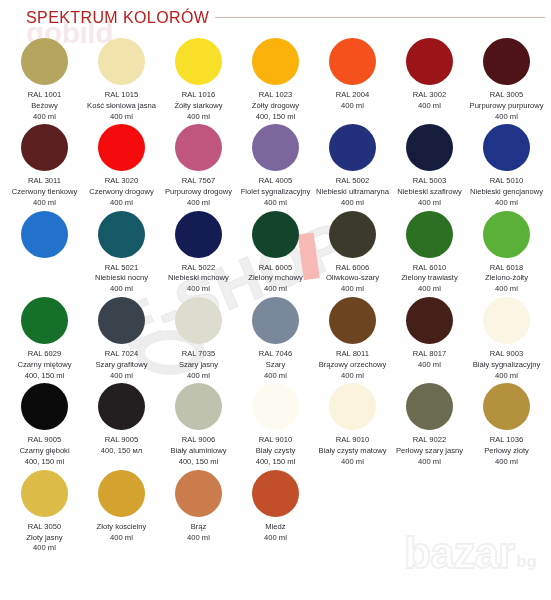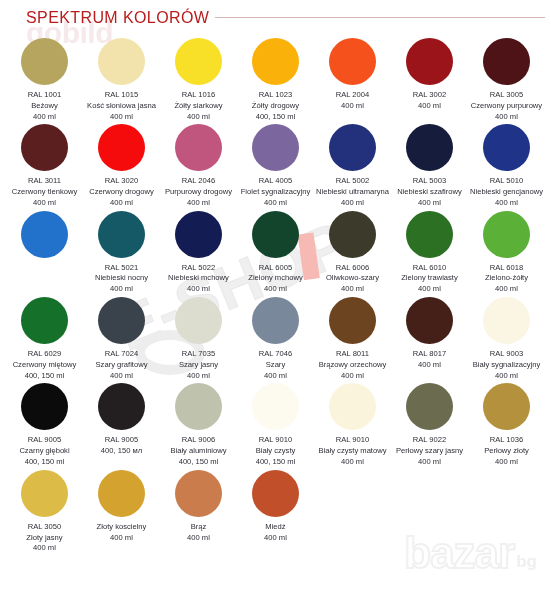--- a/index.html
+++ b/index.html
@@ -219,21 +219,21 @@
       <div class="swatch-dot" style="background: rgb(155, 20, 25);"></div>
       <div class="swatch-caption">
         <span class="code">RAL 3002</span>
         <span class="vol">400 ml</span>
       </div>
     </div>
     <div class="swatch-cell">
       <div class="swatch-dot" style="background: rgb(77, 19, 23);"></div>
       <div class="swatch-caption">
         <span class="code">RAL 3005</span>
-        <span class="name">Czerwony purpurowy</span>
+        <span class="name">Purpurowy purpurowy</span>
         <span class="vol">400 ml</span>
       </div>
     </div>
     <div class="swatch-cell">
       <div class="swatch-dot" style="background: rgb(92, 31, 32);"></div>
       <div class="swatch-caption">
         <span class="code">RAL 3011</span>
         <span class="name">Czerwony tlenkowy</span>
         <span class="vol">400 ml</span>
       </div>
@@ -242,21 +242,21 @@
       <div class="swatch-dot" style="background: rgb(245, 11, 11);"></div>
       <div class="swatch-caption">
         <span class="code">RAL 3020</span>
         <span class="name">Czerwony drogowy</span>
         <span class="vol">400 ml</span>
       </div>
     </div>
     <div class="swatch-cell">
       <div class="swatch-dot" style="background: rgb(192, 86, 125);"></div>
       <div class="swatch-caption">
-        <span class="code">RAL 2046</span>
+        <span class="code">RAL 7567</span>
         <span class="name">Purpurowy drogowy</span>
         <span class="vol">400 ml</span>
       </div>
     </div>
     <div class="swatch-cell">
       <div class="swatch-dot" style="background: rgb(123, 103, 158);"></div>
       <div class="swatch-caption">
         <span class="code">RAL 4005</span>
         <span class="name">Fiolet sygnalizacyjny</span>
         <span class="vol">400 ml</span>
@@ -334,21 +334,21 @@
       <div class="swatch-caption">
         <span class="code">RAL 6018</span>
         <span class="name">Zielono-żółty</span>
         <span class="vol">400 ml</span>
       </div>
     </div>
     <div class="swatch-cell">
       <div class="swatch-dot" style="background: rgb(21, 112, 42);"></div>
       <div class="swatch-caption">
         <span class="code">RAL 6029</span>
-        <span class="name">Czerwony miętowy</span>
+        <span class="name">Czarny miętowy</span>
         <span class="vol">400, 150 ml</span>
       </div>
     </div>
     <div class="swatch-cell">
       <div class="swatch-dot" style="background: rgb(58, 66, 76);"></div>
       <div class="swatch-caption">
         <span class="code">RAL 7024</span>
         <span class="name">Szary grafitowy</span>
         <span class="vol">400 ml</span>
       </div>

